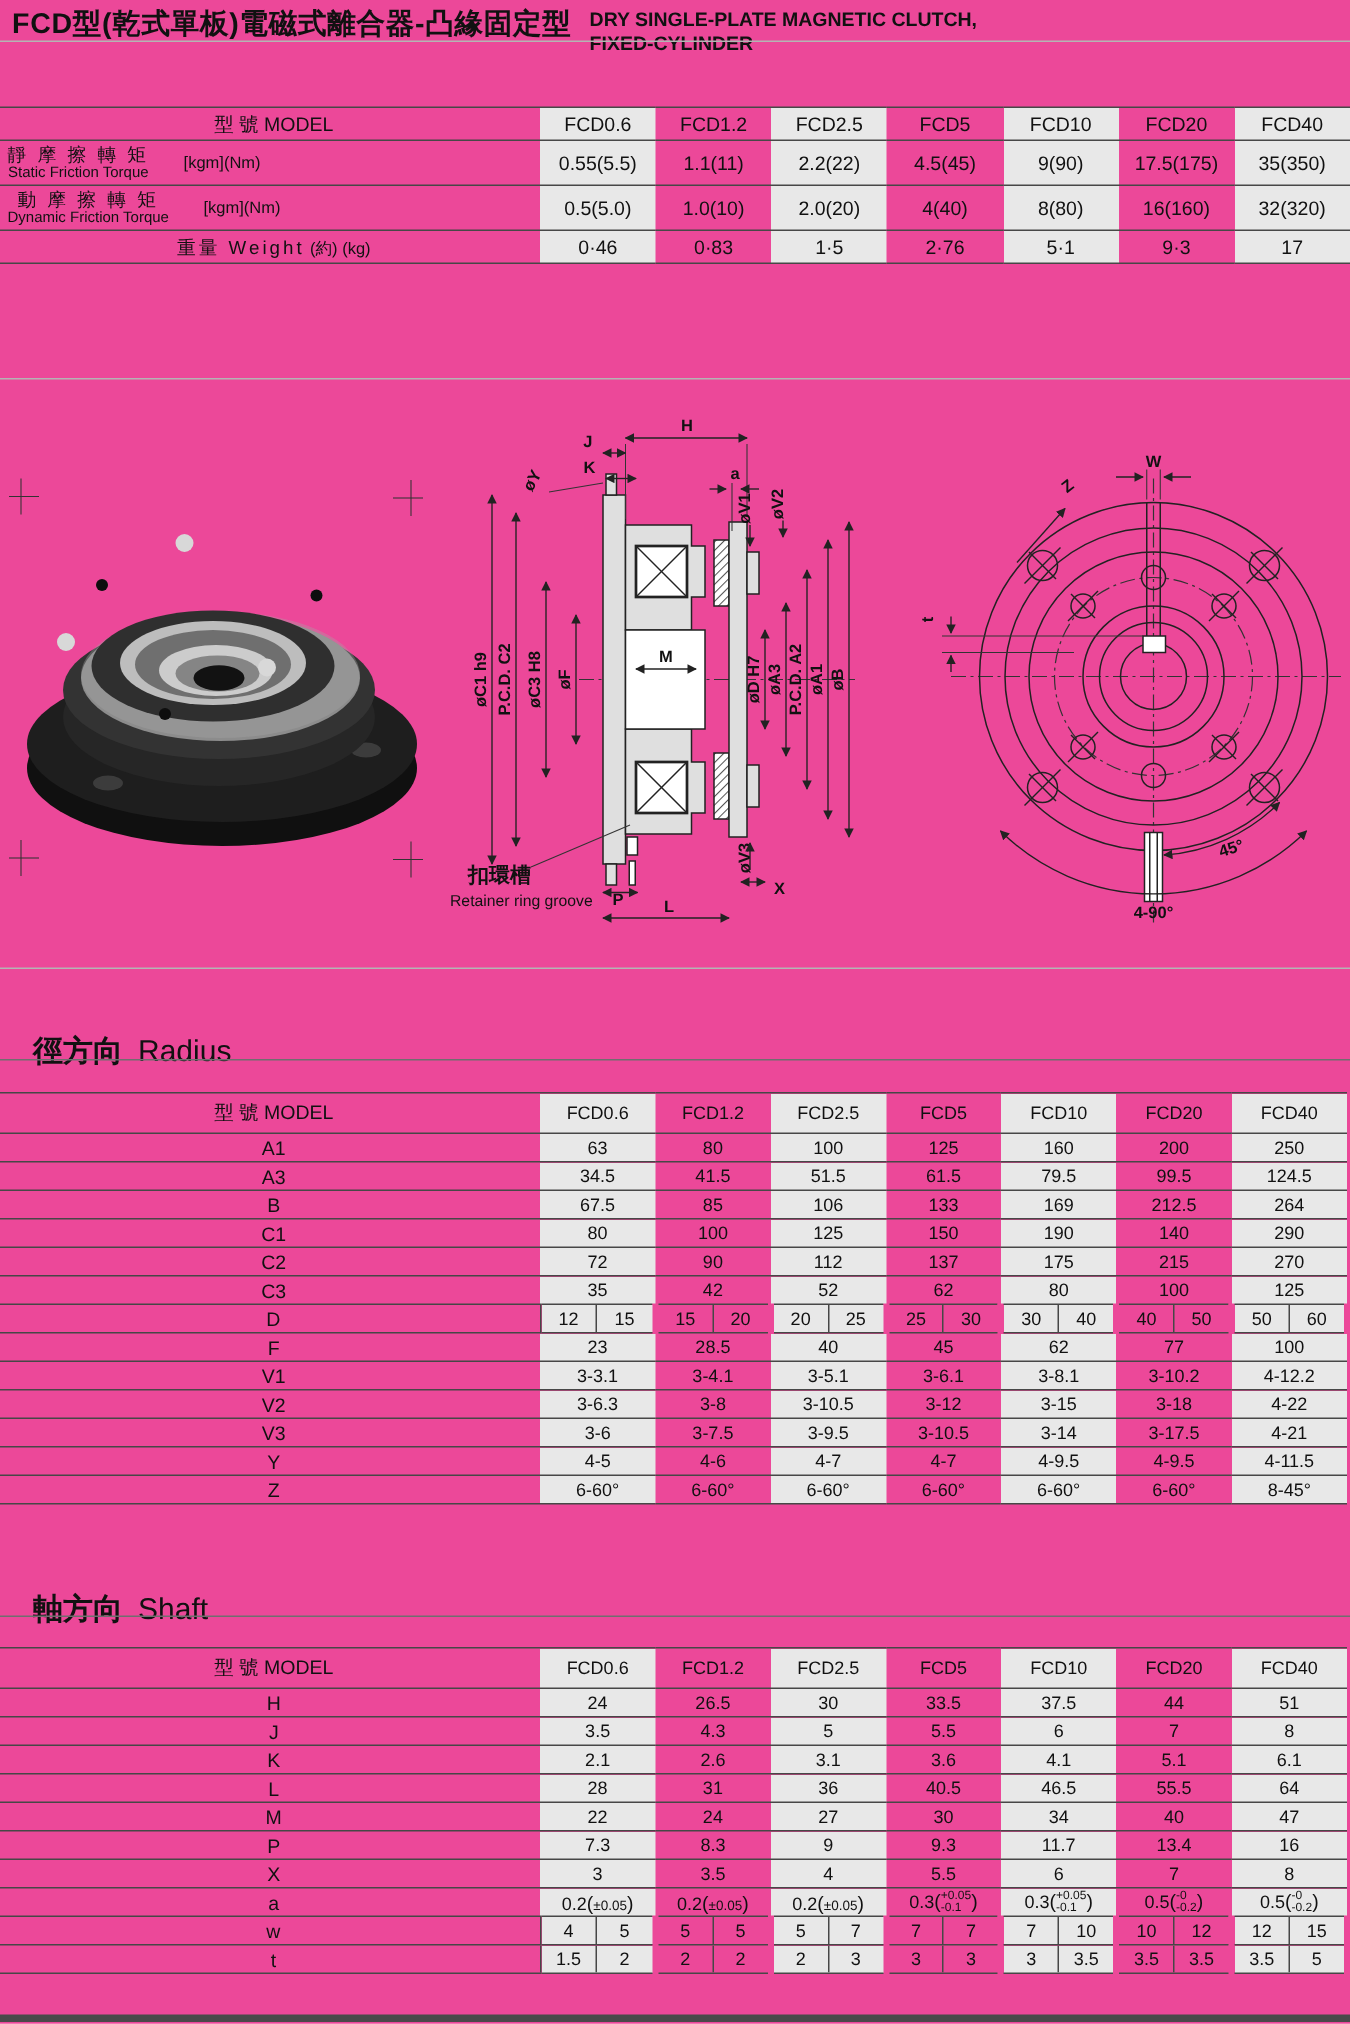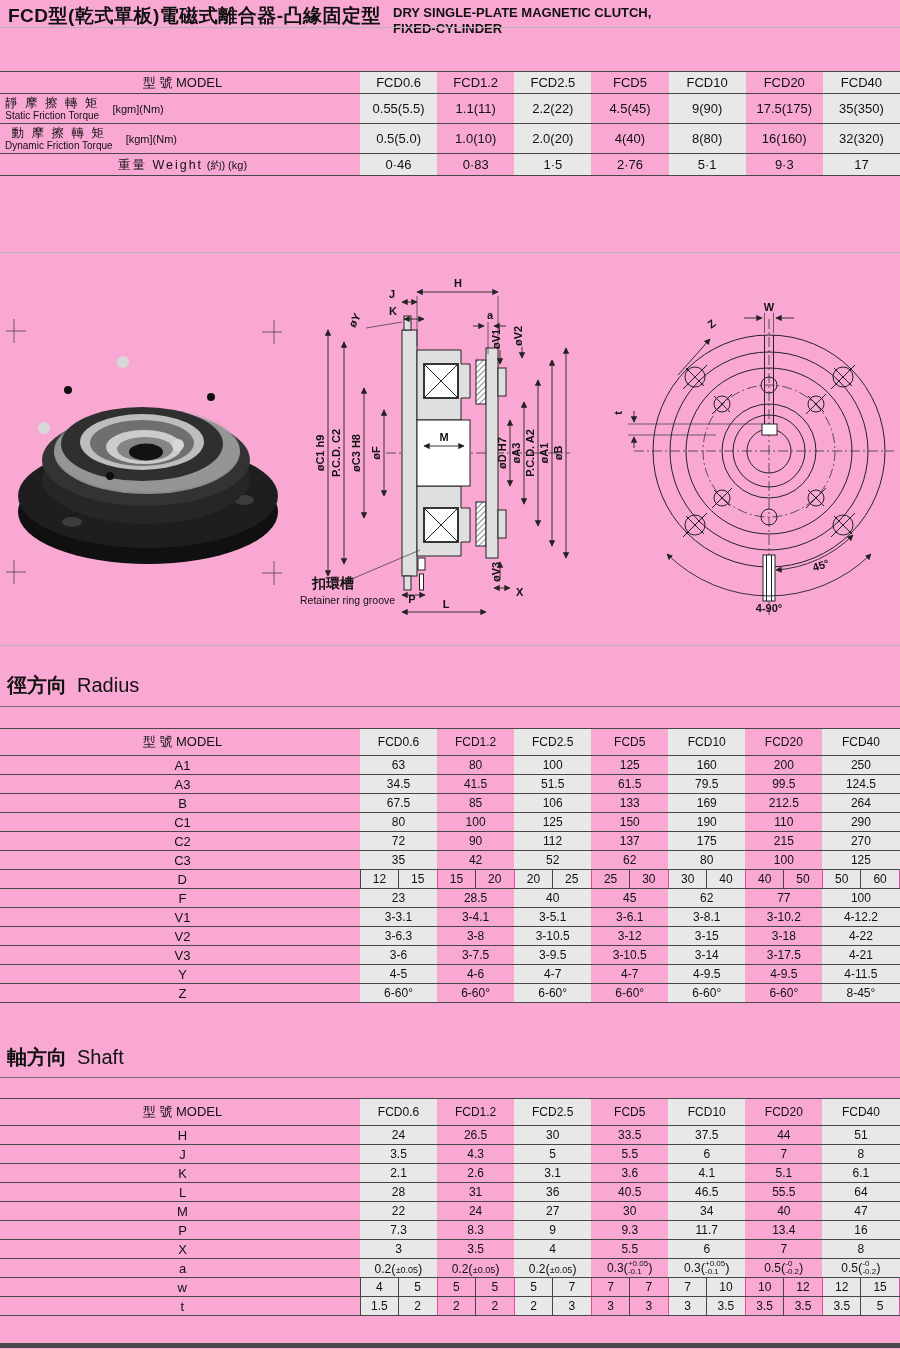--- a/index.html
+++ b/index.html
@@ -1,58 +1,58 @@
 <!DOCTYPE html>
 <html><head>
 <meta charset="utf-8">
 <style>
   html,body{margin:0;padding:0}
   body{width:900px;height:1349px;background:#fff;font-family:"Liberation Sans",sans-serif;color:#111;position:relative;overflow:hidden}
-  .page{position:absolute;left:0;top:0;width:900px;height:1349px;background:#f9a8d4}
+  .page{position:absolute;left:0;top:0;width:900px;height:1349px;background:#ec4899}
 
   
   .hdr{position:absolute;left:8px;top:3px;display:flex;align-items:flex-start;gap:12px;white-space:nowrap}
   .hdr h1{font-size:19px;font-weight:bold;letter-spacing:.5px;margin:0}
   .hdr-en{font-size:13px;font-weight:bold;line-height:1.25;padding-top:2px}
 
   
   .rule{position:absolute;left:0;width:900px;height:1px;background:#b4b4b4}
   .rule-1{top:27px}.rule-2{top:252px}.rule-3{top:645px}
   .rule-4{top:706px;background:#6f6f6f}.rule-5{top:1077px;background:#6f6f6f}
   .bottom-bar{position:absolute;left:0;top:1343px;width:900px;height:5px;background:#4a4a4a}
 
   
-  .sec-h{position:absolute;left:6px;font-size:20px;margin:1px;font-weight:bold;white-space:nowrap}
+  .sec-h{position:absolute;left:6px;font-size:20px;margin:16px;font-weight:bold;white-space:nowrap}
   .sec-h .en{font-weight:normal;margin-left:10px}
   #radius-heading{top:671px}
   #shaft-heading{top:1043px}
 
   
   table{position:absolute;left:0;width:900px;border-collapse:collapse;table-layout:fixed}
   col.col-lbl{width:360px}
   col.col-g{background:#e8e8e8}
   td{text-align:center;vertical-align:middle;padding:0;border-top:1px solid #474747;border-bottom:1px solid #474747;overflow:hidden;white-space:nowrap}
   td.lbl{text-align:center;padding-left:5px}
   td.mh{font-size:13.5px}
   #spec-table{top:71px}
   #spec-table td{font-size:13px}
   #spec-table tr{height:22px}
   #spec-table tr.tall{height:30px}
   #spec-table td.lbl{font-size:13px}
-  .lblflex{display:flex;align-items:center;gap:13px}
+  .lblflex{display:flex;align-items:center;gap:23px}
   .zh{font-size:12.5px;letter-spacing:2px;line-height:1.15}
   .en-s{font-size:10px;line-height:1.15}
   .unit{font-family:Liberation Sans, sans-serif;font-size:11px}
   #radius-table{top:728px}
   #shaft-table{top:1098px}
   #radius-table tr,#shaft-table tr{height:19px}
   #radius-table tr:first-child,#shaft-table tr:first-child{height:27px}
   #radius-table td,#shaft-table td{font-size:12px}
   #radius-table td.lbl,#shaft-table td.lbl{font-size:13px}
-  td.split{padding:0;border-left:1px solid #474747;border-right:1px solid #ec4899}
+  td.split{padding:0;border-left:1px solid #474747;border-right:4px solid #ec4899}
   td.split span{display:inline-block;width:49%;line-height:18px}
   td.split span + span{border-left:1px solid #474747}
   .tol-main{font-size:12px}
   .tol-paren{font-size:13px}
   .tol-one{font-size:9px}
   .tol-stack{display:inline-block;vertical-align:middle;font-size:8px;line-height:8px;text-align:left}
   .tol-stack span{display:block}
 
   
   .draw{position:absolute}
@@ -428,21 +428,21 @@
           <td>212.5</td>
           <td>264</td>
         </tr>
         <tr>
           <td class="lbl">C1</td>
           <td>80</td>
           <td>100</td>
           <td>125</td>
           <td>150</td>
           <td>190</td>
-          <td>110</td>
+          <td>140</td>
           <td>290</td>
         </tr>
         <tr>
           <td class="lbl">C2</td>
           <td>72</td>
           <td>90</td>
           <td>112</td>
           <td>137</td>
           <td>175</td>
           <td>215</td>

